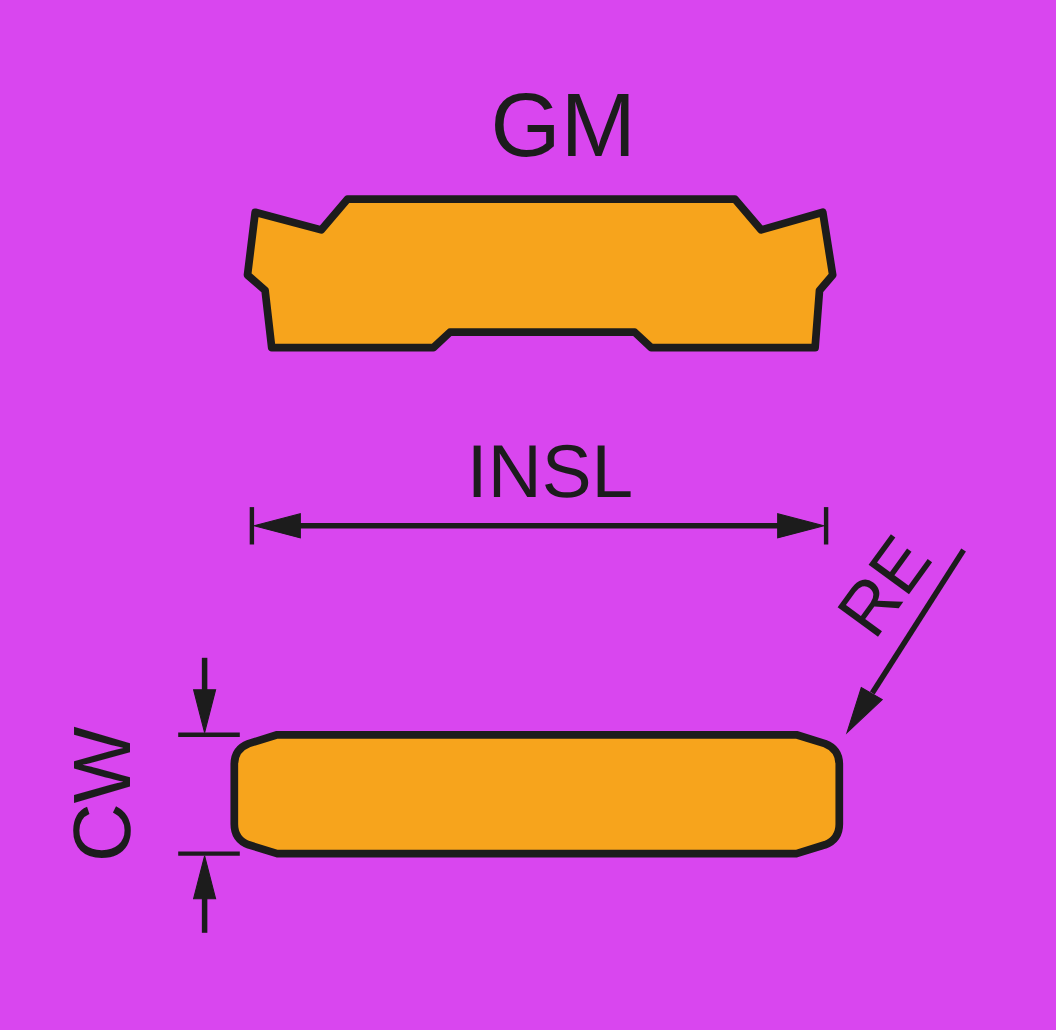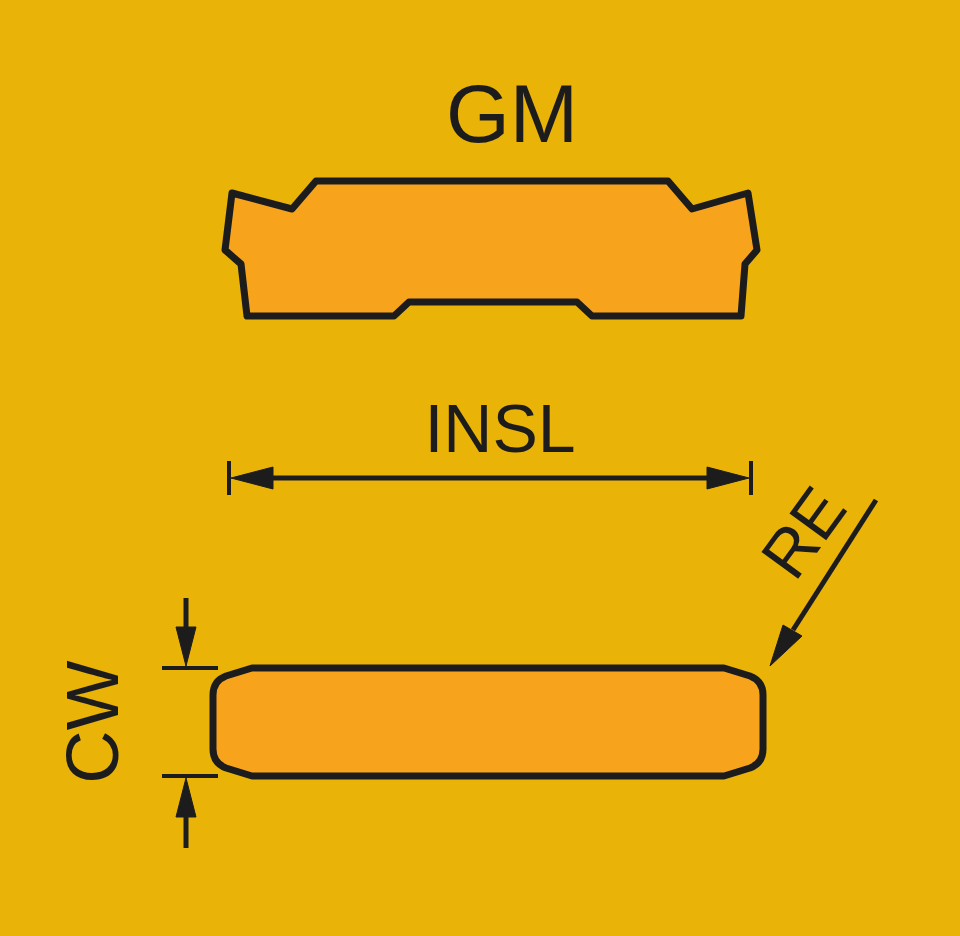--- a/index.html
+++ b/index.html
@@ -4,21 +4,21 @@
 <style>
   html, body {
     margin: 0;
     padding: 0;
     background: #ffffff;
   }
   .canvas {
     position: relative;
     width: 960px;
     height: 936px;
-    background: #eab308;
+    background: #d946ef;
     overflow: hidden;
   }
   svg {
     display: block;
   }
   text {
     font-family: "Liberation Sans", "DejaVu Sans", sans-serif;
     font-weight: 400;
   }
 </style>

